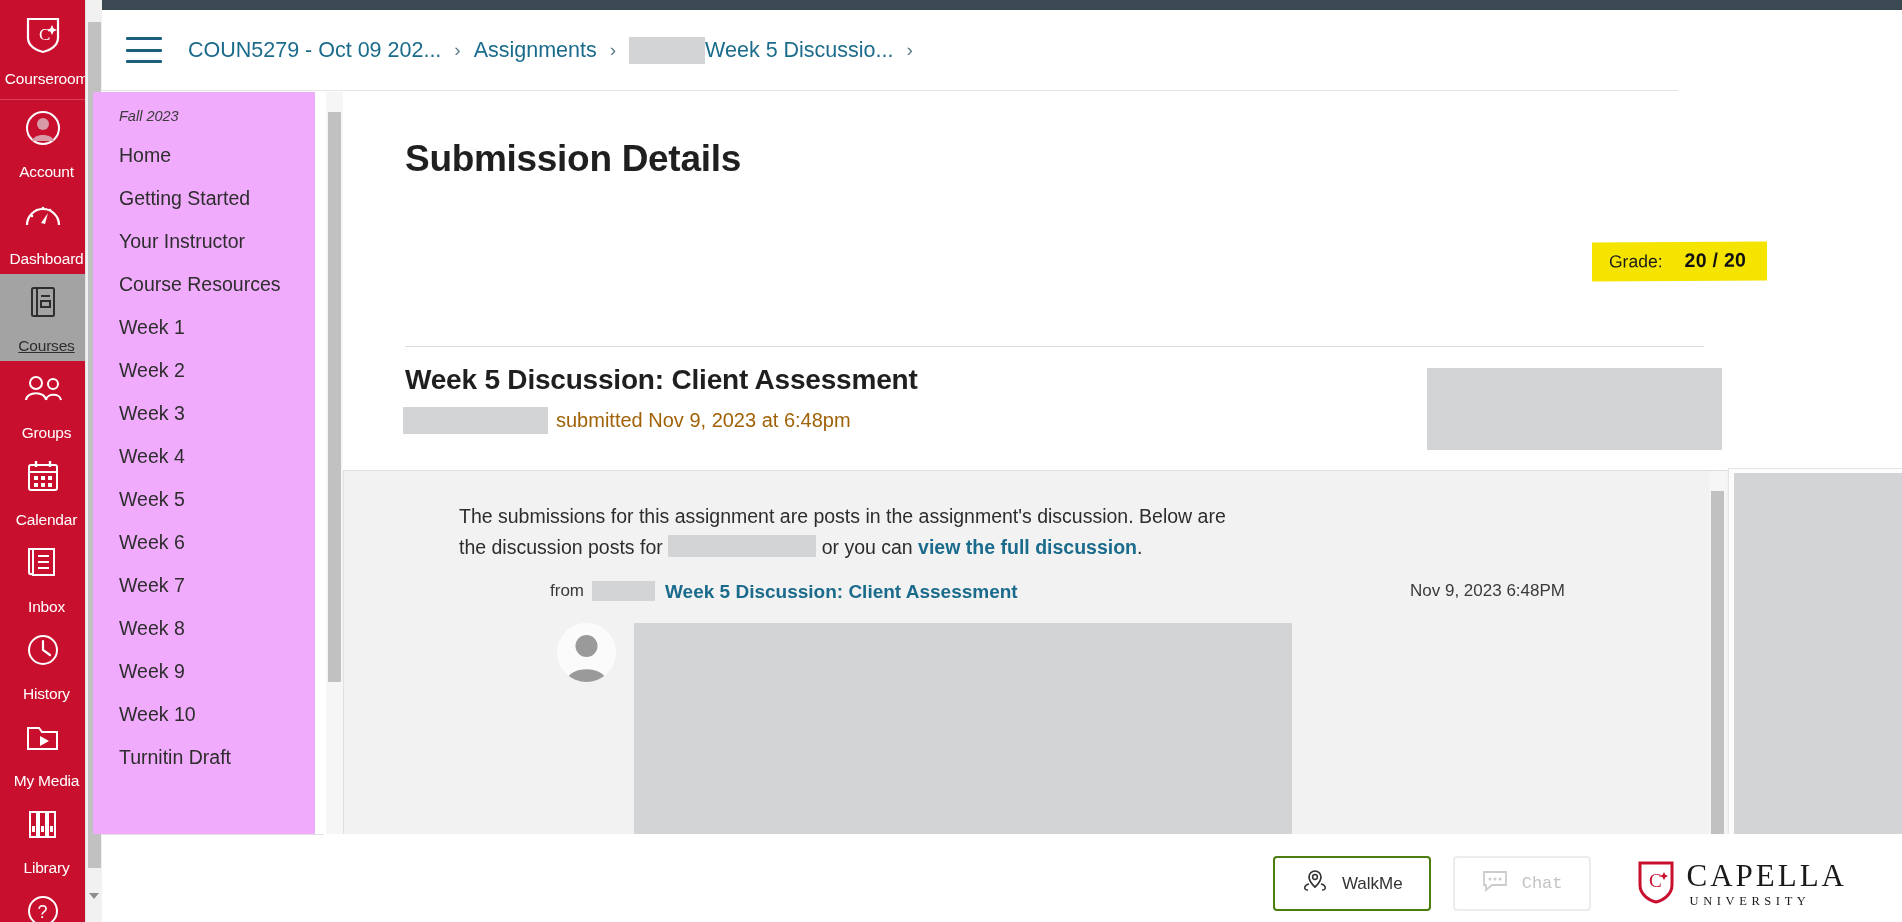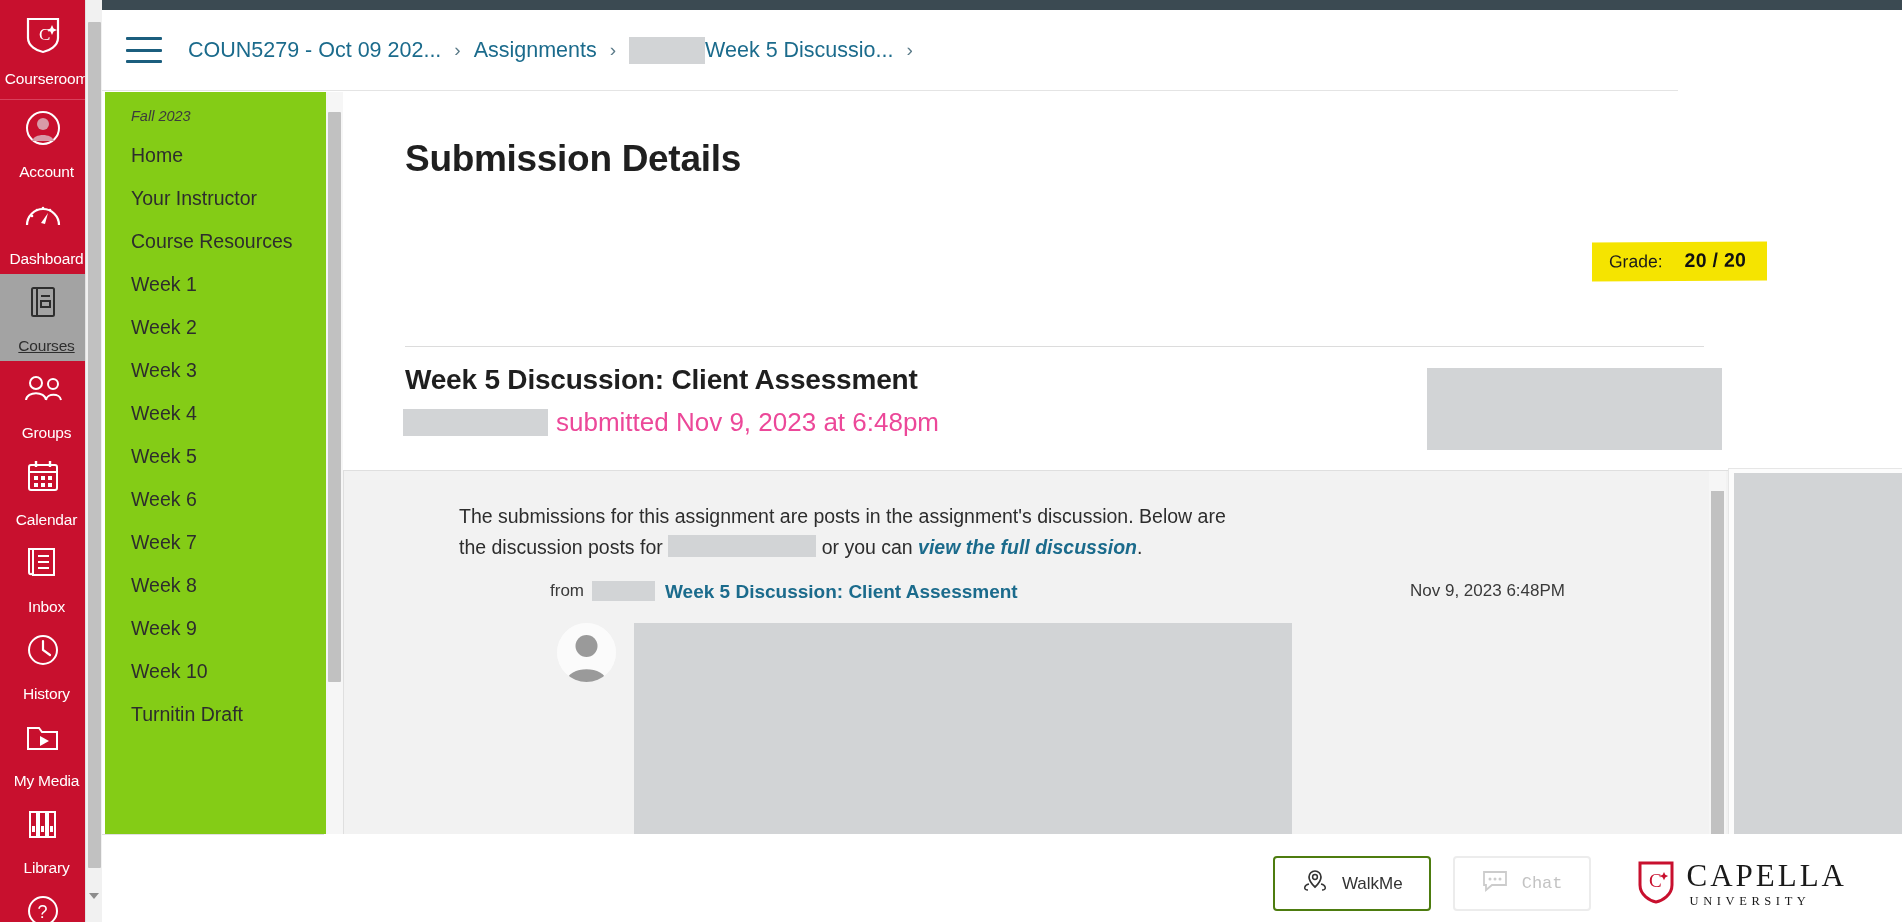--- a/index.html
+++ b/index.html
@@ -63,22 +63,22 @@
   }
   .hamburger { width:36px; height:26px; display:flex; flex-direction:column; justify-content:space-between; cursor:pointer; margin-right:26px; }
   .hamburger span { display:block; height:3px; background:#1b5e7e; border-radius:1px; }
   .crumbs { display:flex; align-items:center; font-size:21.5px; color:#1b6b8c; }
   .crumb { color:#1b6b8c; text-decoration:none; white-space:nowrap; cursor:pointer; }
   .sep { margin:0 13px; color:#5a7a88; font-size:19px; }
   .redact { background:#d2d4d6; display:inline-block; vertical-align:middle; }
 
   
   .coursenav {
-    position:absolute; left:105px; top:92px; width:222px; height:742px;
-    background:#84cc16; overflow:hidden;
+    position:absolute; left:93px; top:92px; width:222px; height:742px;
+    background:#f0abfc; overflow:hidden;
   }
   .term {
     font-size:14.5px; font-style:italic; color:#3c3c3c; padding:16px 0 10px 26px;
   }
   .nav-item {
     font-size:19.5px; color:#2d2d2d; padding:10px 0 10px 26px; cursor:pointer; white-space:nowrap;
   }
   .coursenav-divider {
     position:absolute; left:102px; top:834px; width:222px; height:1px; background:#e0e0e0;
   }
@@ -113,39 +113,39 @@
 
   .title-rule {
     position:absolute; left:62px; top:254px; width:1299px; height:1px; background:#dcdcdc;
   }
   .sub-title {
     position:absolute; left:62px; top:272px;
     font-size:28px; color:#1f1f1f; letter-spacing:-0.2px;
   }
   .sub-meta {
     position:absolute; left:60px; top:315px;
-    display:flex; align-items:center; font-size:26px; color:#ec4899;
+    display:flex; align-items:center; font-size:20px; color:#a16207;
   }
   .sub-meta .redact { height:27px; width:145px; margin-right:8px; }
 
   .redact-top-right {
     position:absolute; left:1084px; top:276px; width:295px; height:82px; background:#d2d4d6;
   }
 
   
   .disc-frame {
     position:absolute; left:0px; top:378px; width:1392px; height:490px;
     background:#f2f2f2; border:1px solid #dfdfdf;
   }
   .disc-intro {
     position:absolute; left:115px; top:30px; width:770px;
     font-size:19.5px; line-height:31px; color:#2d2d2d;
   }
   .disc-intro .redact { height:22px; width:148px; vertical-align:-3px; }
-  .link { color:#1b6b8c; font-weight:bold; text-decoration:none; cursor:pointer;font-style:italic; }
+  .link { color:#1b6b8c; font-weight:bold; text-decoration:none; cursor:pointer; }
   .post-head {
     position:absolute; left:206px; top:110px; width:1070px;
     display:flex; align-items:flex-start; font-size:18px; color:#3a3a3a;
   }
   .post-head .from { font-size:17px; color:#3a3a3a; margin-right:8px; }
   .post-head .redact { height:20px; width:63px; margin-right:10px; }
   .post-head .post-link { color:#1b6b8c; font-weight:bold; font-size:19px; cursor:pointer; }
   .post-head .post-date { margin-left:auto; font-size:17px; color:#3a3a3a; padding-right:55px; }
 
   .avatar {
@@ -350,20 +350,21 @@
       <span class="sep">›</span>
       <span class="redact" style="width:76px;height:27px;"></span>
       <a class="crumb">Week 5 Discussio...</a>
       <span class="sep">›</span>
     </div>
   </header>
 
   <nav class="coursenav">
     <div class="term">Fall 2023</div>
     <div class="nav-item">Home</div>
+    <div class="nav-item">Getting Started</div>
     <div class="nav-item">Your Instructor</div>
     <div class="nav-item">Course Resources</div>
     <div class="nav-item">Week 1</div>
     <div class="nav-item">Week 2</div>
     <div class="nav-item">Week 3</div>
     <div class="nav-item">Week 4</div>
     <div class="nav-item">Week 5</div>
     <div class="nav-item">Week 6</div>
     <div class="nav-item">Week 7</div>
     <div class="nav-item">Week 8</div>

